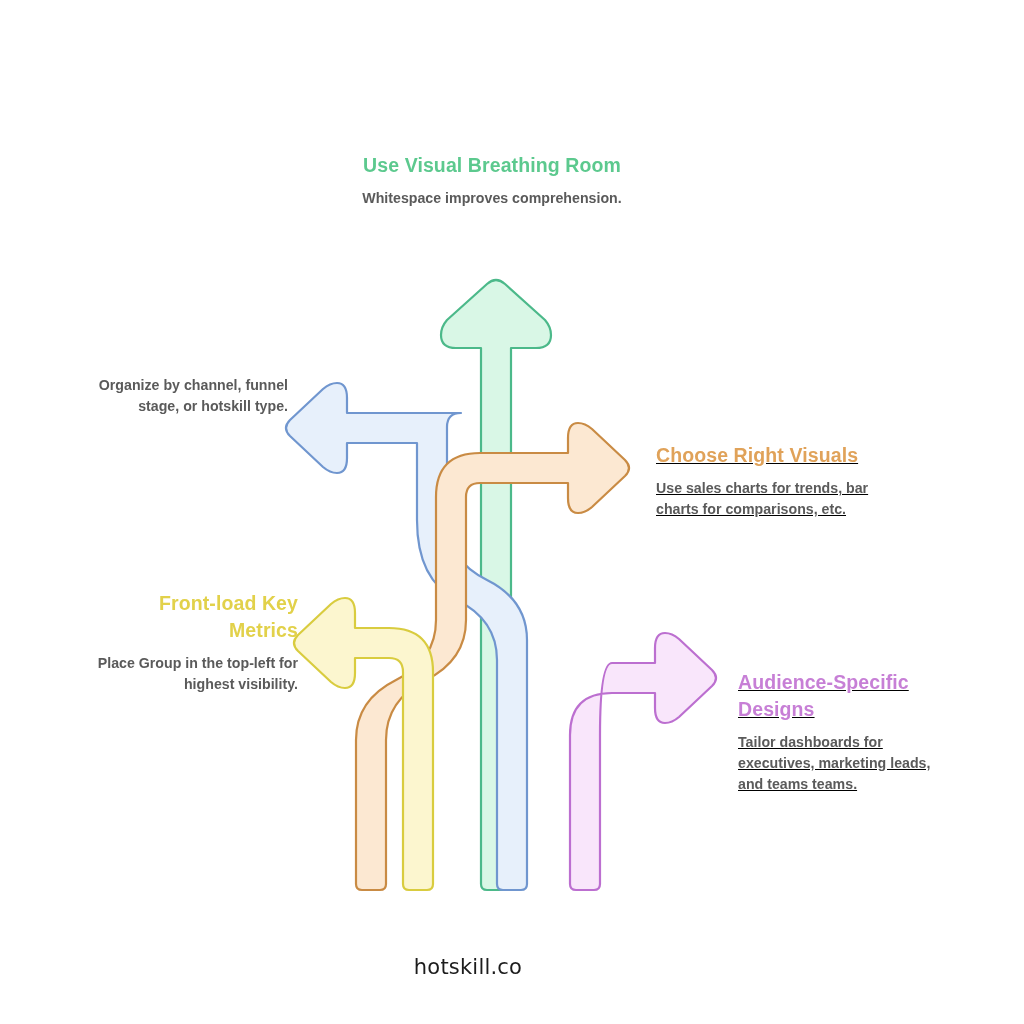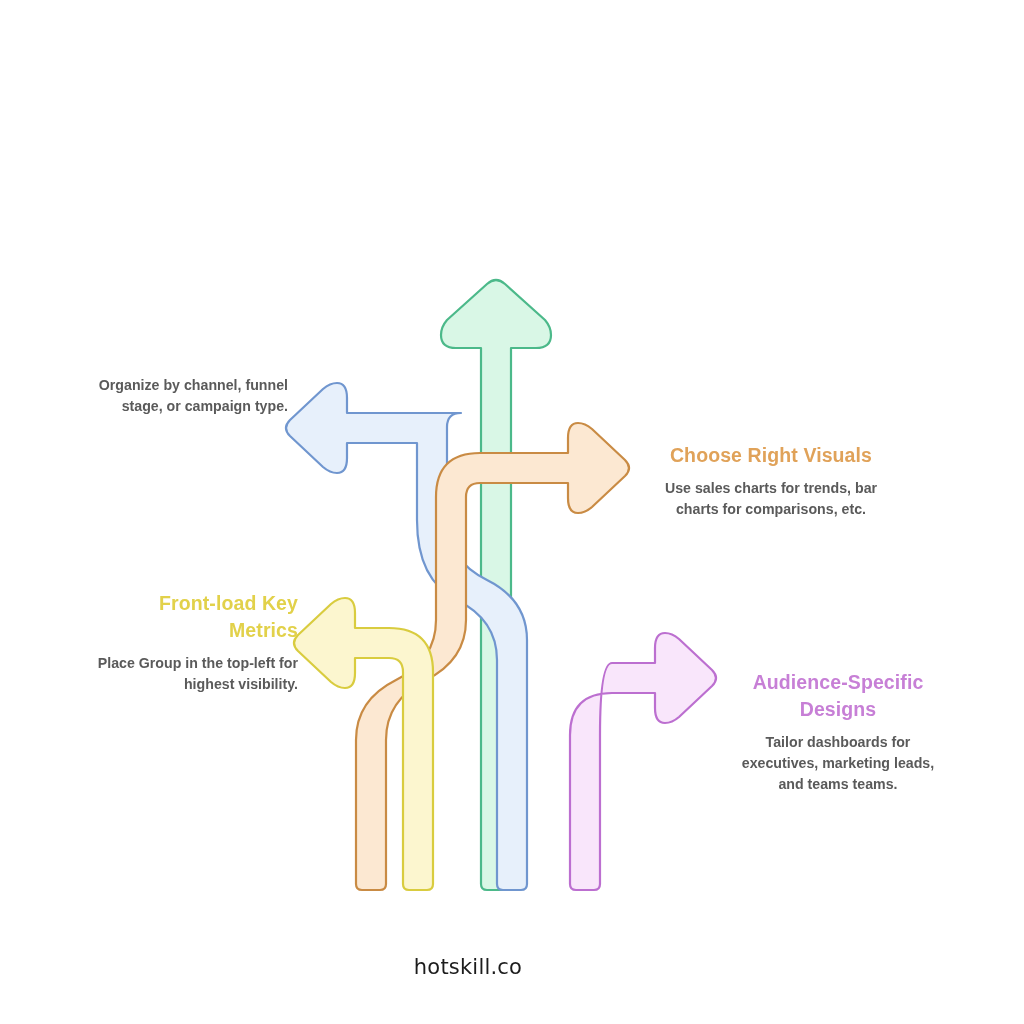--- a/index.html
+++ b/index.html
@@ -35,21 +35,21 @@
     letter-spacing: 0.1px;
   }
   .label-desc {
     font-size: 14.2px;
     font-weight: bold;
     line-height: 1.48;
     color: #5a5a5a;
     margin: 0;
   }
   .align-right { text-align: right; }
-  .align-left  { text-align: center; }
+  .align-left  { text-align: left; text-decoration: underline; }
   .align-center { text-align: center; }
 
   
   #block-breathing { left: 352px; top: 152px; width: 280px; }
   #block-group     { left: 62px;  top: 375px; width: 226px; }
   #block-visuals   { left: 656px; top: 442px; width: 230px; }
   #block-frontload { left: 88px;  top: 590px; width: 210px; }
   #block-audience  { left: 738px; top: 669px; width: 200px; }
 
   #footer {
@@ -188,23 +188,27 @@
                L 612 663
                Q 600 663 600 735
                L 600 884
                Q 600 890 594 890
                L 576 890
                Q 570 890 570 884 Z"></path>
     </g>
 
   </svg>
 
+  <div class="label-block align-center" id="block-breathing">
+    <div class="label-title" style="color:#5cc98e">Use Visual Breathing Room</div>
+    <div class="label-desc">Whitespace improves comprehension.</div>
+  </div>
 
   <div class="label-block align-right" id="block-group">
-    <div class="label-desc">Organize by channel, funnel stage, or campaign type.</div>
+    <div class="label-desc">Organize by channel, funnel stage, or hotskill type.</div>
   </div>
 
   <div class="label-block align-left" id="block-visuals">
     <div class="label-title" style="color:#e0a259">Choose Right Visuals</div>
     <div class="label-desc">Use sales charts for trends, bar charts for comparisons, etc.</div>
   </div>
 
   <div class="label-block align-right" id="block-frontload">
     <div class="label-title" style="color:#e2d14a">Front-load Key Metrics</div>
     <div class="label-desc">Place Group in the top-left for highest visibility.</div>

